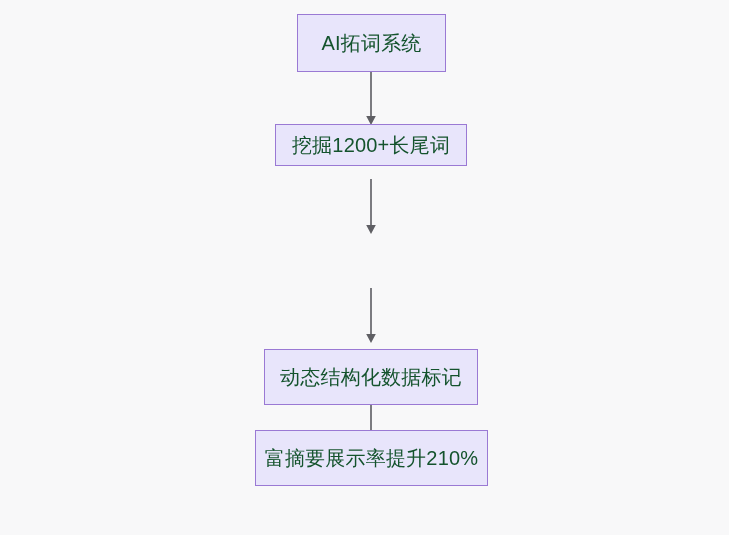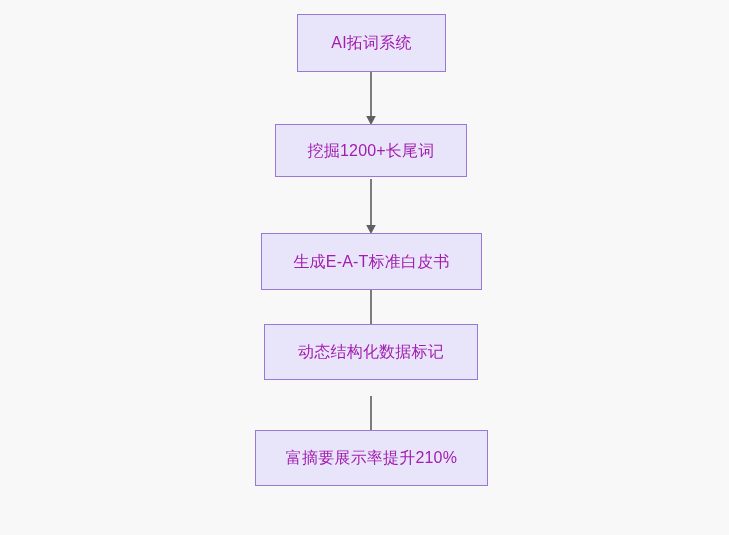--- a/index.html
+++ b/index.html
@@ -19,22 +19,22 @@
     height: 535px;
   }
   .node {
     position: absolute;
     box-sizing: border-box;
     background: #e8e5fb;
     border: 1.6px solid #9a79d4;
     display: flex;
     align-items: center;
     justify-content: center;
-    color: #a21caf;
-    font-size: 16px;
+    color: #14532d;
+    font-size: 20px;
     line-height: 1.2;
     letter-spacing: 0.2px;
     white-space: nowrap;
   }
   .node-label {
     display: block;
   }
   .connector {
     position: absolute;
     overflow: visible;
@@ -69,29 +69,26 @@
 
   <svg class="connector" style="left:361px; top:396px;" width="20" height="58" viewBox="0 0 20 58">
     <line class="conn-line" x1="10" y1="0" x2="10" y2="48"></line>
     <polygon class="conn-head" points="10,55 5.2,46 14.8,46"></polygon>
   </svg>
 
   <div class="node" style="left:297px; top:14px; width:149px; height:58px;">
     <span class="node-label">AI拓词系统</span>
   </div>
 
-  <div class="node" style="left:275px; top:124px; width:192px; height:53px;">
+  <div class="node" style="left:275px; top:124px; width:192px; height:42px;">
     <span class="node-label">挖掘1200+长尾词</span>
   </div>
 
-  <div class="node" style="left:261px; top:233px; width:221px; height:57px;">
-    <span class="node-label">生成E-A-T标准白皮书</span>
-  </div>
 
-  <div class="node" style="left:264px; top:324px; width:214px; height:56px;">
+  <div class="node" style="left:264px; top:349px; width:214px; height:56px;">
     <span class="node-label">动态结构化数据标记</span>
   </div>
 
   <div class="node" style="left:255px; top:430px; width:233px; height:56px;">
     <span class="node-label">富摘要展示率提升210%</span>
   </div>
 
 </div>
 
 </body></html>

